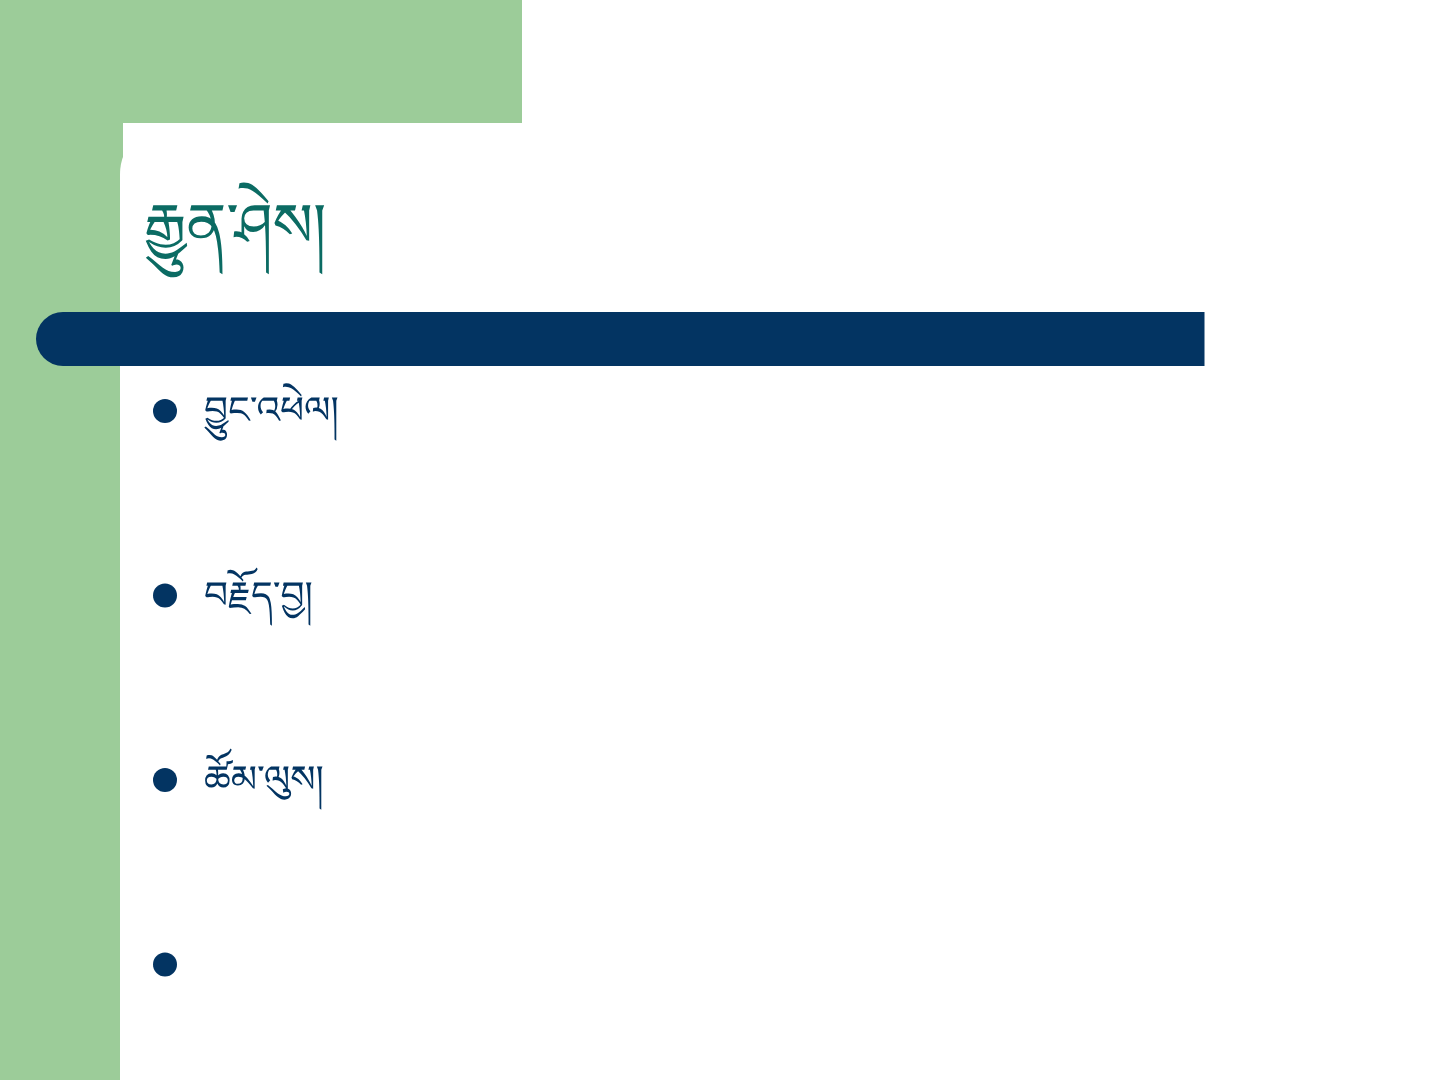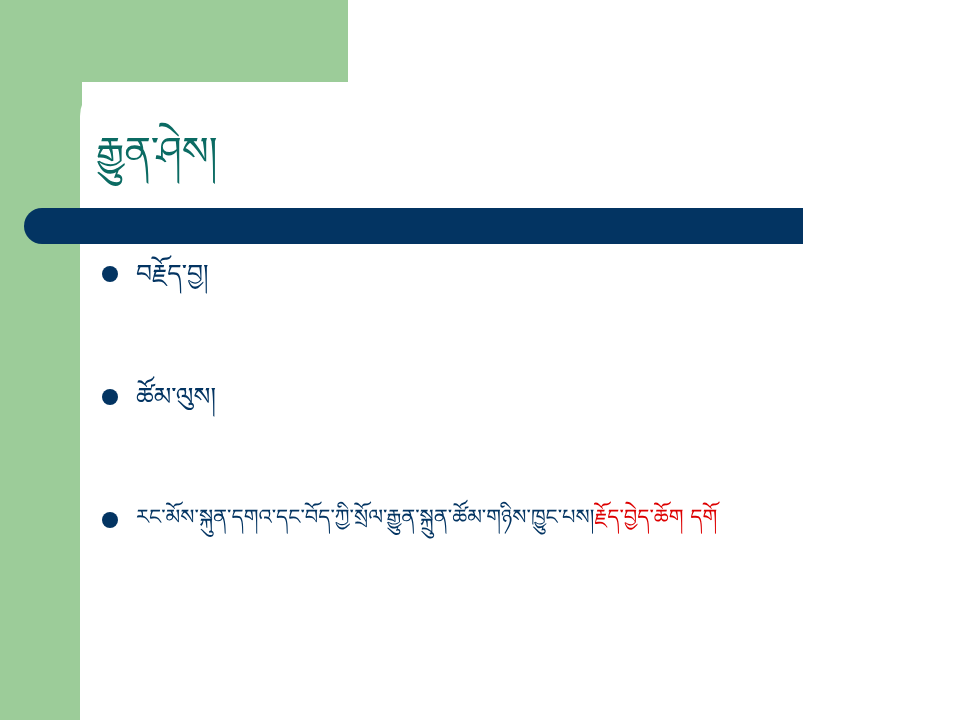--- a/index.html
+++ b/index.html
@@ -128,31 +128,34 @@
   <div class="green-strip-left"></div>
 
   <div class="white-card"></div>
 
   <div class="slide-title">རྒྱུན་ཤེས།</div>
 
   <div class="accent-bar"></div>
 
   <ul class="bullet-list">
 
+    <li class="bullet-item">
+      <span class="bullet-marker"></span>
+      <span class="bullet-text">བྱུང་འཕེལ།</span>
+    </li>
 
     <li class="bullet-item">
       <span class="bullet-marker"></span>
       <span class="bullet-text">བརྗོད་བྱ།</span>
     </li>
 
     <li class="bullet-item">
       <span class="bullet-marker"></span>
       <span class="bullet-text">ཚོམ་ལུས།</span>
     </li>
 
     <li class="bullet-item is-long">
       <span class="bullet-marker"></span>
-      <span class="bullet-text"><span>རང་མོས་སྐུན་དགའ་དང་བོད་ཀྱི་སྲོལ་རྒྱུན་སྐྲུན་ཚོམ་གཉིས་ཁྱུང་པས།</span><span class="highlight">རྗོད་བྱེད་ཆོག  དགོ</span></span>
     </li>
 
   </ul>
 
 </div>
 
 </body></html>

